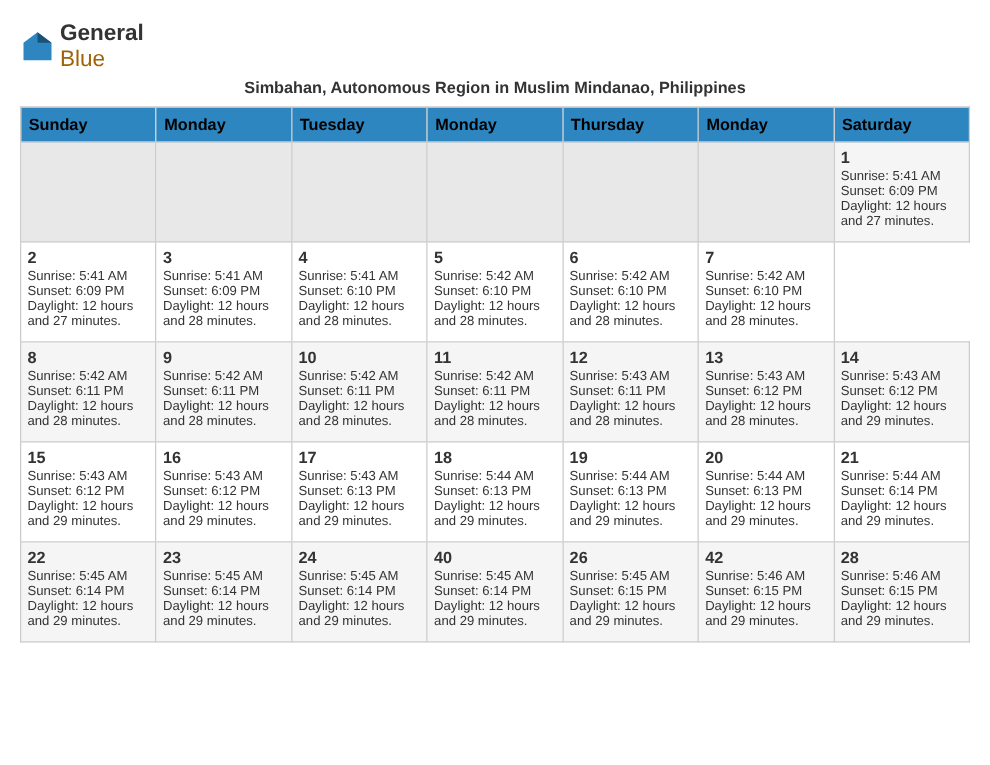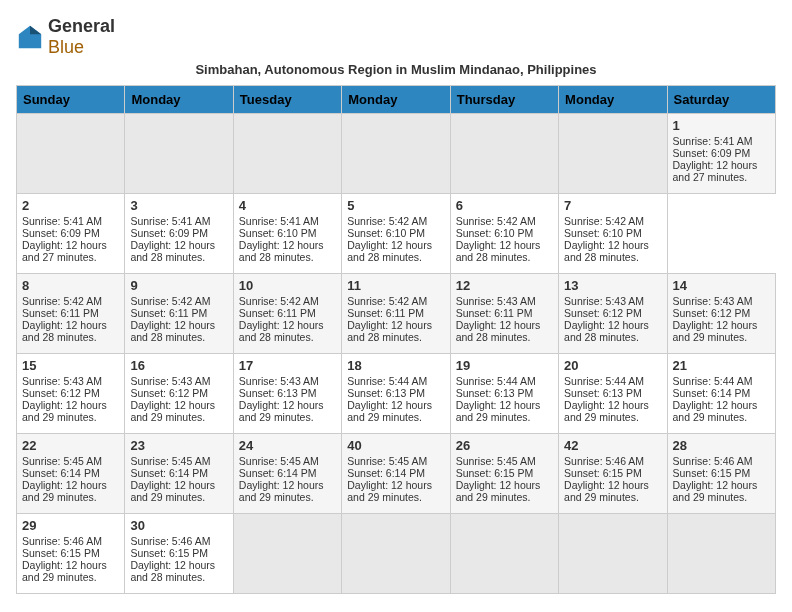--- a/index.html
+++ b/index.html
@@ -154,23 +154,14 @@
       </tr>
       <tr>
         <td><span class="day-num">22</span>Sunrise: 5:45 AM<br>Sunset: 6:14 PM<br>Daylight: 12 hours and 29 minutes.</td>
         <td><span class="day-num">23</span>Sunrise: 5:45 AM<br>Sunset: 6:14 PM<br>Daylight: 12 hours and 29 minutes.</td>
         <td><span class="day-num">24</span>Sunrise: 5:45 AM<br>Sunset: 6:14 PM<br>Daylight: 12 hours and 29 minutes.</td>
         <td><span class="day-num">40</span>Sunrise: 5:45 AM<br>Sunset: 6:14 PM<br>Daylight: 12 hours and 29 minutes.</td>
         <td><span class="day-num">26</span>Sunrise: 5:45 AM<br>Sunset: 6:15 PM<br>Daylight: 12 hours and 29 minutes.</td>
         <td><span class="day-num">42</span>Sunrise: 5:46 AM<br>Sunset: 6:15 PM<br>Daylight: 12 hours and 29 minutes.</td>
         <td><span class="day-num">28</span>Sunrise: 5:46 AM<br>Sunset: 6:15 PM<br>Daylight: 12 hours and 29 minutes.</td>
       </tr>
-      <tr>
-        <td><span class="day-num">29</span>Sunrise: 5:46 AM<br>Sunset: 6:15 PM<br>Daylight: 12 hours and 29 minutes.</td>
-        <td><span class="day-num">30</span>Sunrise: 5:46 AM<br>Sunset: 6:15 PM<br>Daylight: 12 hours and 28 minutes.</td>
-        <td class="empty-cell"></td>
-        <td class="empty-cell"></td>
-        <td class="empty-cell"></td>
-        <td class="empty-cell"></td>
-        <td class="empty-cell"></td>
-      </tr>
     </tbody>
 </table>
 
 </body></html>

